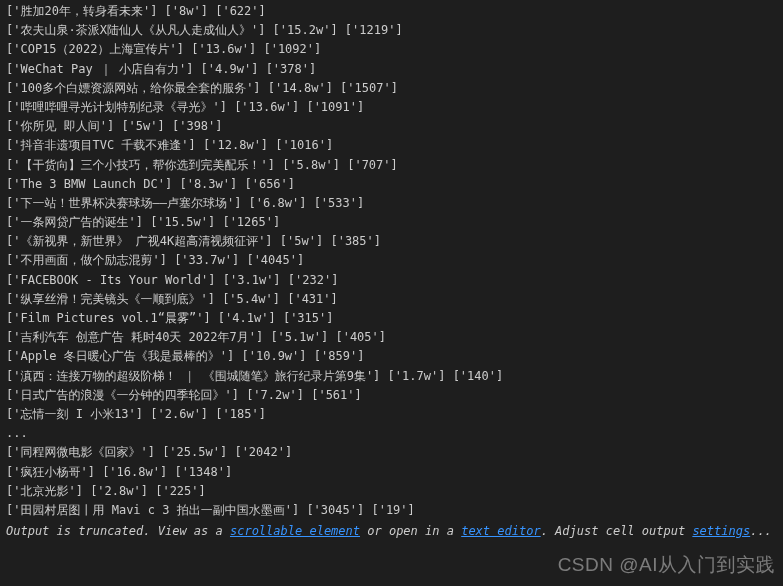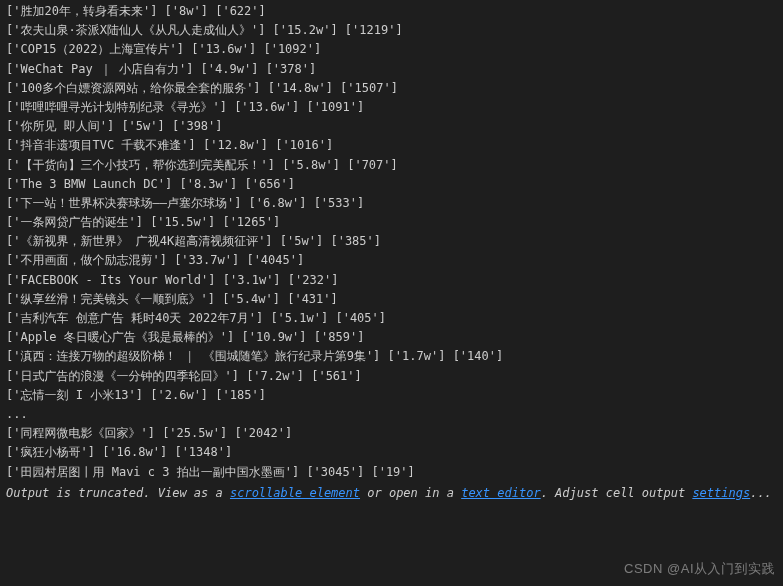--- a/index.html
+++ b/index.html
@@ -28,21 +28,21 @@
     color: #cccccc;
     margin-top: 2px;
   }
   .trunc a { color: #3794ff; text-decoration: underline; cursor: pointer; }
   .trunc .plain { font-style: italic; }
   .watermark {
     position: absolute;
     right: 8px;
     bottom: 6px;
     color: rgba(200,200,200,0.55);
-    font-size: 13px;
+    font-size: 19px;
     font-family: 'Microsoft YaHei', sans-serif;
     letter-spacing: 0.5px;
     pointer-events: none;
   }
 </style>
 </head>
 <body>
 
 <div id="output">
     <div class="row"><span class="g1">胜加20年，转身看未来</span> <span class="g2">8w</span> <span class="g3">622</span></div>
@@ -54,28 +54,30 @@
     <div class="row"><span class="g1">你所见 即人间</span> <span class="g2">5w</span> <span class="g3">398</span></div>
     <div class="row"><span class="g1">抖音非遗项目TVC 千载不难逢</span> <span class="g2">12.8w</span> <span class="g3">1016</span></div>
     <div class="row"><span class="g1">【干货向】三个小技巧，帮你选到完美配乐！</span> <span class="g2">5.8w</span> <span class="g3">707</span></div>
     <div class="row"><span class="g1">The 3 BMW Launch DC</span> <span class="g2">8.3w</span> <span class="g3">656</span></div>
     <div class="row"><span class="g1">下一站！世界杯决赛球场——卢塞尔球场</span> <span class="g2">6.8w</span> <span class="g3">533</span></div>
     <div class="row"><span class="g1">一条网贷广告的诞生</span> <span class="g2">15.5w</span> <span class="g3">1265</span></div>
     <div class="row"><span class="g1">《新视界，新世界》 广视4K超高清视频征评</span> <span class="g2">5w</span> <span class="g3">385</span></div>
     <div class="row"><span class="g1">不用画面，做个励志混剪</span> <span class="g2">33.7w</span> <span class="g3">4045</span></div>
     <div class="row"><span class="g1">FACEBOOK - Its Your World</span> <span class="g2">3.1w</span> <span class="g3">232</span></div>
     <div class="row"><span class="g1">纵享丝滑！完美镜头《一顺到底》</span> <span class="g2">5.4w</span> <span class="g3">431</span></div>
+    <div class="row"><span class="g1">Film Pictures vol.1“晨雾”</span> <span class="g2">4.1w</span> <span class="g3">315</span></div>
     <div class="row"><span class="g1">吉利汽车 创意广告 耗时40天 2022年7月</span> <span class="g2">5.1w</span> <span class="g3">405</span></div>
     <div class="row"><span class="g1">Apple 冬日暖心广告《我是最棒的》</span> <span class="g2">10.9w</span> <span class="g3">859</span></div>
     <div class="row"><span class="g1">滇西：连接万物的超级阶梯！ ｜ 《围城随笔》旅行纪录片第9集</span> <span class="g2">1.7w</span> <span class="g3">140</span></div>
     <div class="row"><span class="g1">日式广告的浪漫《一分钟的四季轮回》</span> <span class="g2">7.2w</span> <span class="g3">561</span></div>
     <div class="row"><span class="g1">忘情一刻 I 小米13</span> <span class="g2">2.6w</span> <span class="g3">185</span></div>
     <div class="row">...</div>
     <div class="row"><span class="g1">同程网微电影《回家》</span> <span class="g2">25.5w</span> <span class="g3">2042</span></div>
     <div class="row"><span class="g1">疯狂小杨哥</span> <span class="g2">16.8w</span> <span class="g3">1348</span></div>
+    <div class="row"><span class="g1">北京光影</span> <span class="g2">2.8w</span> <span class="g3">225</span></div>
     <div class="row"><span class="g1">田园村居图丨用 Mavi c 3 拍出一副中国水墨画</span> <span class="g2">3045</span> <span class="g3">19</span></div>
   </div>
 
 <div class="trunc">
   <span class="plain">Output is truncated. View as a </span><a>scrollable element</a><span class="plain"> or open in a </span><a>text editor</a><span class="plain">. Adjust cell output </span><a>settings</a><span class="plain">...</span>
 </div>
 
 <div class="watermark">CSDN @AI从入门到实践</div>
 
 </body></html>

